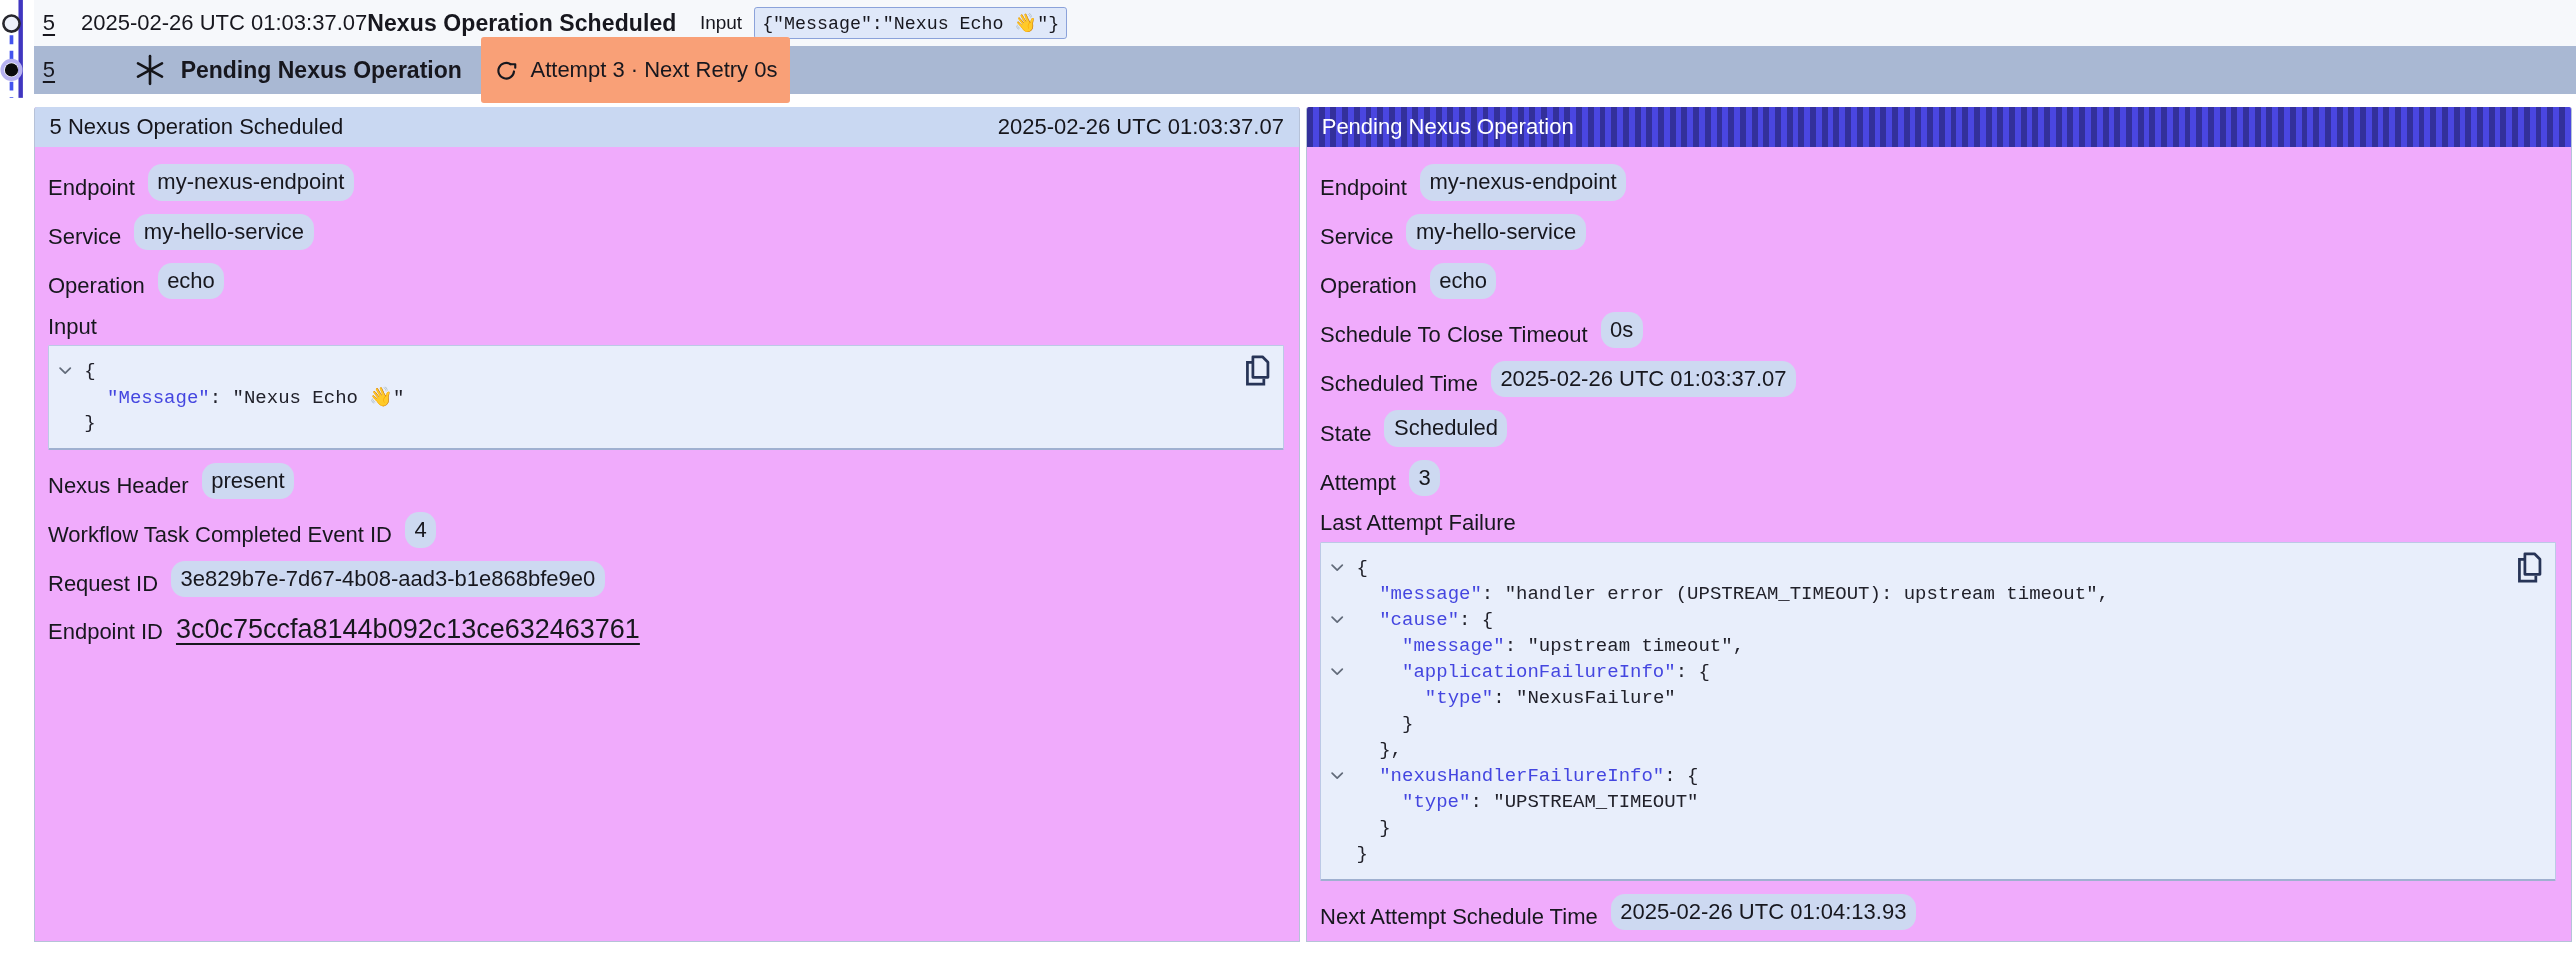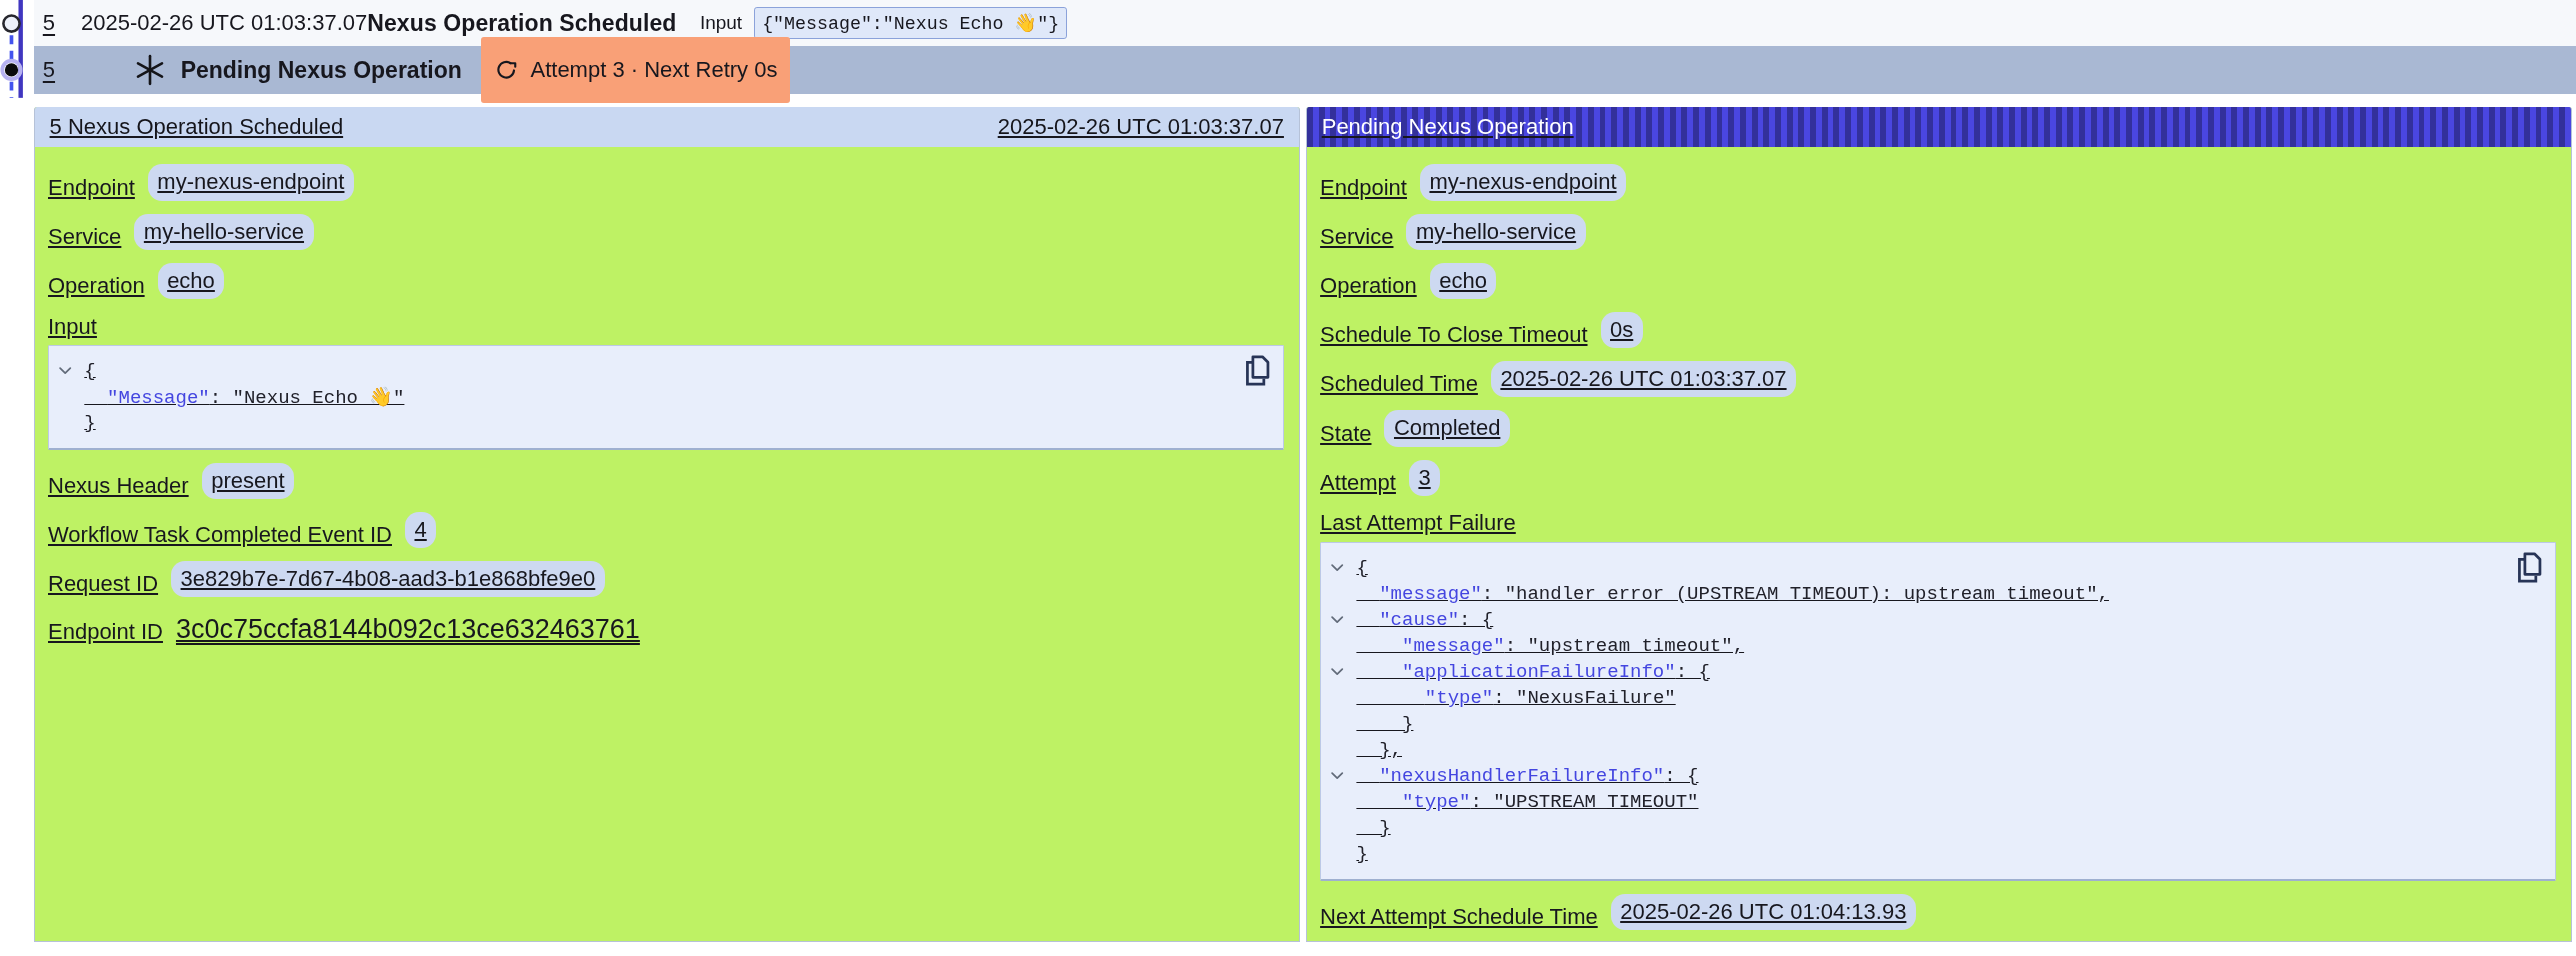--- a/index.html
+++ b/index.html
@@ -20,31 +20,31 @@
   .etitle{font-size:23px;font-weight:700;letter-spacing:0.1px;}
   .einlbl{font-size:19px;margin-left:23.4px;}
   .echip{
     margin-left:11.7px;font-family:"Liberation Mono",monospace;font-size:18.3px;
     background:var(--chip-bg);border:1.5px solid var(--chip-border);border-radius:2.9px;
     padding:3.7px 7.3px;white-space:pre;
   }
   .row2-icon{margin-left:79px;display:flex;align-items:center;}
   .etitle2{font-size:23px;font-weight:700;margin-left:14.6px;}
   .retry-badge{
-    margin-left:19px;display:flex;align-items:flex-start;gap:11.7px;
+    margin-left:19px;display:flex;align-items:flex-end;gap:11.7px;
     background:var(--retry-bg);border-radius:2.9px;padding:20px 13px;font-size:22px;color:#17171e;
   }
   
   .panels{
     display:flex;gap:6.6px;align-items:stretch;
     margin:13px 4.4px 0 34px;height:835px;
   }
   .panel{
-    flex:1 1 0;background:#bef264;border:0.7px solid var(--panel-border);border-top:none;
-    border-radius:2.9px 2.9px 0 0;box-sizing:border-box;overflow:hidden;text-decoration:underline;
+    flex:1 1 0;background:#f0abfc;border:0.7px solid var(--panel-border);border-top:none;
+    border-radius:2.9px 2.9px 0 0;box-sizing:border-box;overflow:hidden;
   }
   .phdr{
     height:40px;display:flex;align-items:center;padding:0 14.6px;font-size:22px;
   }
   .phdr-event{background:var(--hdr-event-bg);color:#15151b;}
   .phdr-pending{
     background:repeating-linear-gradient(90deg,var(--stripe-dark) 0 5.9px,var(--stripe-light) 5.9px 11.7px);
     color:#fff;font-weight:500;
   }
   .phdr .hts{margin-left:auto;}
@@ -195,21 +195,21 @@
         <div class="field">
           <span class="flabel">Schedule To Close Timeout</span>
           <span class="fbadge">0s</span>
         </div>
         <div class="field">
           <span class="flabel">Scheduled Time</span>
           <span class="fbadge">2025-02-26 UTC 01:03:37.07</span>
         </div>
         <div class="field">
           <span class="flabel">State</span>
-          <span class="fbadge">Completed</span>
+          <span class="fbadge">Scheduled</span>
         </div>
         <div class="field">
           <span class="flabel">Attempt</span>
           <span class="fbadge">3</span>
         </div>
         <div class="field label-only">
           <span class="flabel">Last Attempt Failure</span>
         </div>
         <div class="codeblock">
           <button class="copy-btn"><svg width="26" height="31" viewBox="0 0 38 44">

